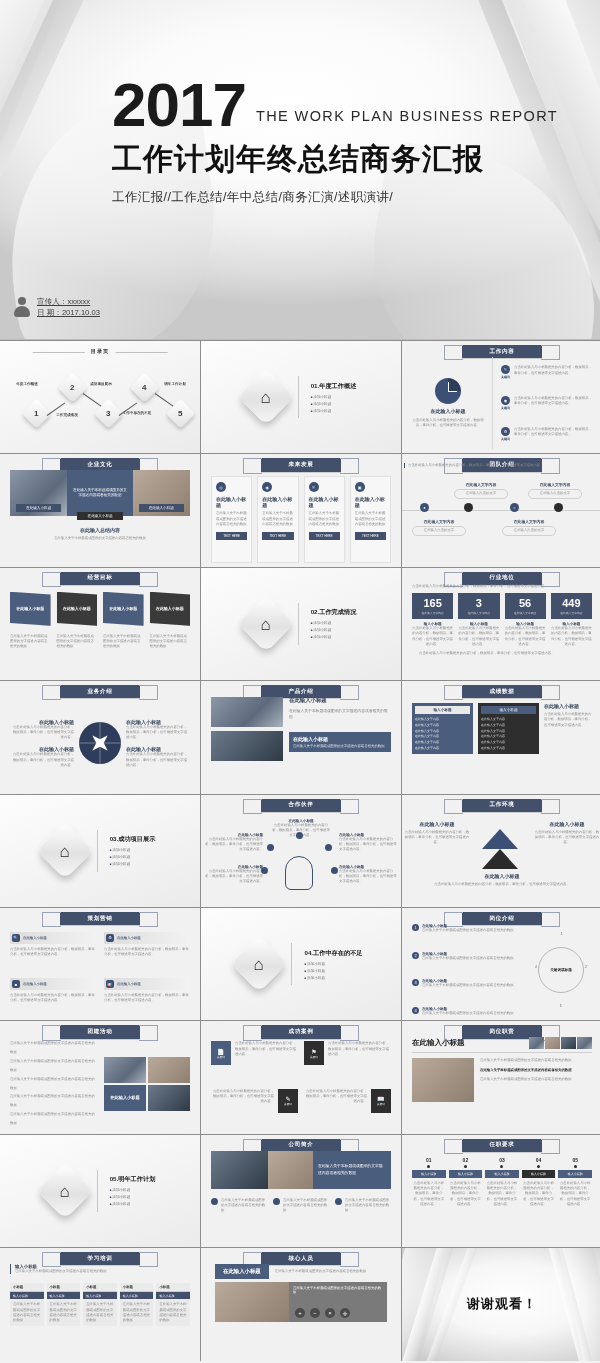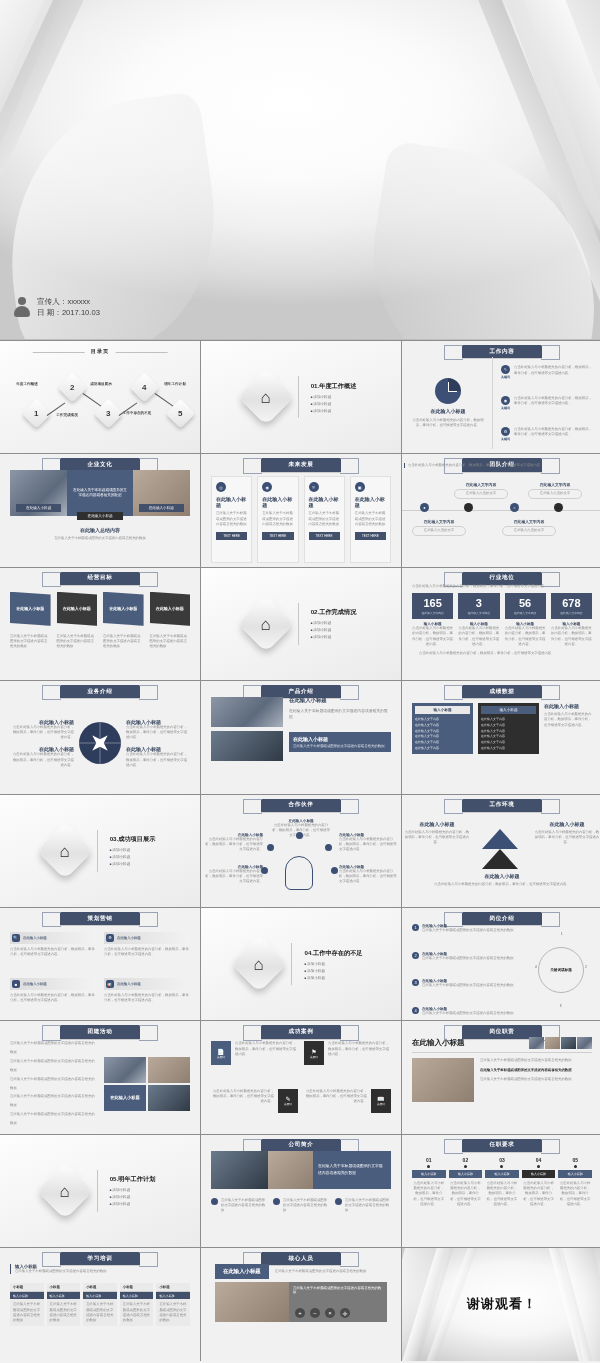--- a/index.html
+++ b/index.html
@@ -32,21 +32,21 @@
   .hero-inner { position:absolute; left:112px; top:76px; z-index:5; }
   .year-row { display:flex; align-items:flex-end; gap:10px; }
   .year { font-size:62px; line-height:.92; font-weight:700; color:#1b1b1b; letter-spacing:-1px; }
   .eng { font-size:14.5px; letter-spacing:1.4px; color:#2a2a2a; padding-bottom:9px; white-space:nowrap; }
   .cn-title { margin-top:6px; font-size:30px; font-weight:700; color:#111; letter-spacing:1px; white-space:nowrap; }
   .sub-title { margin-top:9px; font-size:12.5px; color:#2f2f2f; letter-spacing:.4px; white-space:nowrap; }
   .presenter { position:absolute; left:14px; top:296px; z-index:5; display:flex; align-items:center; gap:7px; }
   .pico { width:16px; height:20px; position:relative; }
   .pico::before { content:""; position:absolute; left:4px; top:0; width:8px; height:8px; border-radius:50%; background:#6a6a6a; }
   .pico::after { content:""; position:absolute; left:0; top:9px; width:16px; height:11px; border-radius:8px 8px 3px 3px; background:#6a6a6a; }
-  .plines { font-size:7.6px; color:#3e3e3e; line-height:1.5; }
+  .plines { font-size:7.6px; color:#3e3e3e; line-height:1.5;text-decoration:underline; }
 
   
   .grid { display:grid; grid-template-columns:repeat(3,200px); background:#8d8d8d; gap:1px 1px; padding-top:1px; }
   .slide { position:relative; width:200px; height:112.4px; background:#f1f1f1; overflow:hidden; }
   .slide.white { background:linear-gradient(160deg,#fdfdfd,#ebebeb); }
   .bar {
     position:absolute; left:50%; top:4px; transform:translateX(-50%);
     background:#42506b; color:#fff; font-size:5.6px; font-weight:700;
     padding:2.6px 0; width:80px; text-align:center; letter-spacing:.6px;
     box-shadow:0 1px 0 rgba(0,0,0,.15);
@@ -118,20 +118,28 @@
   <div class="hero">
     <div class="rb rb1"></div>
     <div class="rb rb2"></div>
     <div class="rb rb3"></div>
     <div class="rb rb4"></div>
     <div class="rb rr1"></div>
     <div class="rb rr2"></div>
     <div class="rb rr3"></div>
     <div class="rb rr4"></div>
 
+    <div class="hero-inner">
+      <div class="year-row">
+        <div class="year">2017</div>
+        <div class="eng">THE WORK PLAN BUSINESS REPORT</div>
+      </div>
+      <div class="cn-title">工作计划年终总结商务汇报</div>
+      <div class="sub-title">工作汇报//工作总结/年中总结/商务汇演/述职演讲/</div>
+    </div>
 
     <div class="presenter">
       <div class="pico"></div>
       <div class="plines">
         <div>宣传人：xxxxxx</div>
         <div>日  期：2017.10.03</div>
       </div>
     </div>
   </div>
 
@@ -368,21 +376,21 @@
           <div style="flex:1;">
             <div class="statbox">
               <div class="num">56</div>
               <div style="font-size:2.8px;color:#cdd3de;margin-top:2px;">在此输入文字内容</div>
             </div>
             <div class="st" style="text-align:center;font-size:3.6px;margin-top:3px;">输入小标题</div>
             <div class="tiny" style="text-align:center;">点击此处输入与小标题相关的内容分析，数据明后，事件分析，也可概述等文字描述内容。</div>
           </div>
           <div style="flex:1;">
             <div class="statbox">
-              <div class="num">678</div>
+              <div class="num">449</div>
               <div style="font-size:2.8px;color:#cdd3de;margin-top:2px;">在此输入文字内容</div>
             </div>
             <div class="st" style="text-align:center;font-size:3.6px;margin-top:3px;">输入小标题</div>
             <div class="tiny" style="text-align:center;">点击此处输入与小标题相关的内容分析，数据明后，事件分析，也可概述等文字描述内容。</div>
           </div>
         </div>
         <div class="tiny" style="margin-top:4px;padding-left:7px;position:relative;">点击此处输入与小标题相关的内容分析，数据明后，事件分析，也可概述等文字描述内容。</div>
       </div>
     </div>
 

